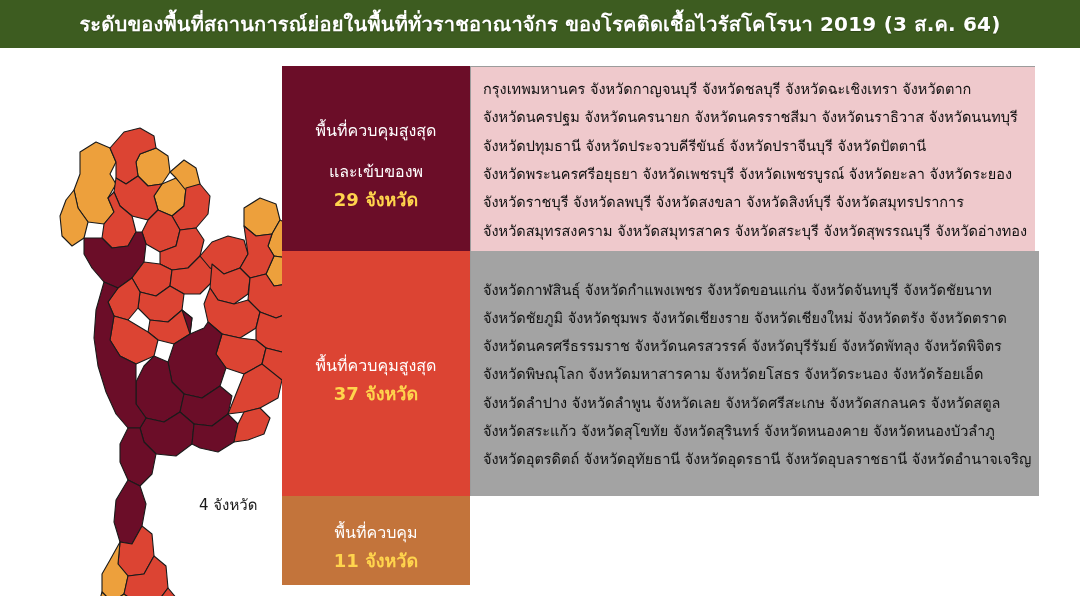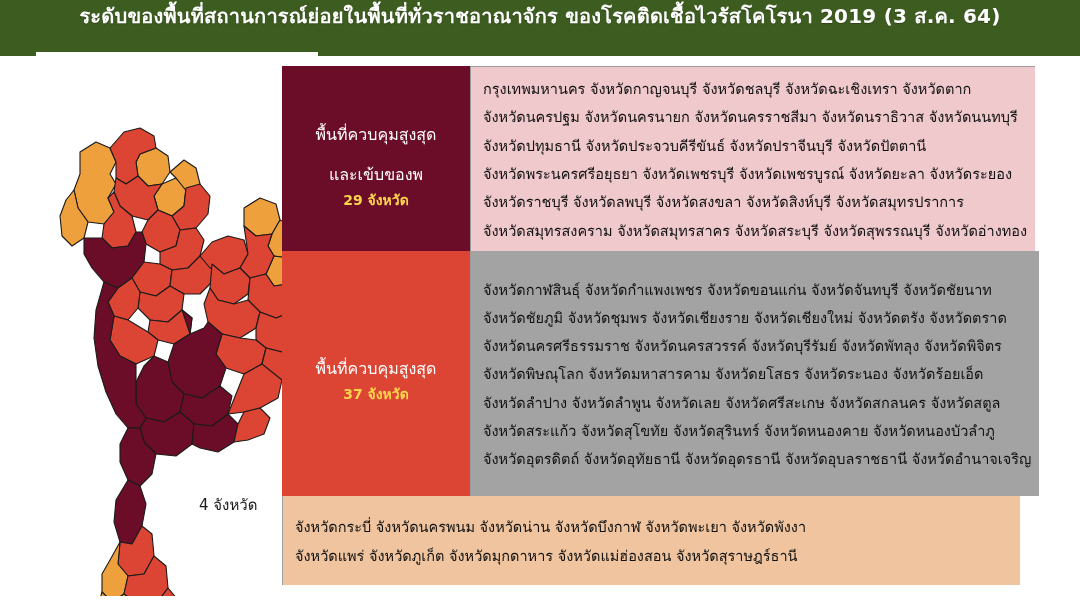--- a/index.html
+++ b/index.html
@@ -5,23 +5,23 @@
   html,body{margin:0;padding:0;}
   body{
     width:1080px;height:608px;
     background:#ffffff;
     font-family:"DejaVu Sans","Liberation Sans",sans-serif;
     overflow:hidden;
     position:relative;
   }
   
   .header{
-    position:absolute;left:0;top:0;width:1080px;height:56px;
+    position:absolute;left:0;top:0;width:1080px;height:48px;
     background:#3d5c20;
-    display:flex;align-items:flex-start;justify-content:center;
+    display:flex;align-items:center;justify-content:center;
   }
   .header-title{
     color:#ffffff;
     font-size:20px;
     font-weight:bold;
     letter-spacing:.2px;
     white-space:nowrap;
     text-shadow:0 1px 1px rgba(0,0,0,.25);
   }
   
@@ -48,21 +48,21 @@
     display:flex;flex-direction:column;
     align-items:center;justify-content:center;
     box-sizing:border-box;
     padding:4px 6px;
     text-align:center;
   }
   .label-cell .lab-line{
     color:#ffffff;font-size:16px;line-height:1.55;white-space:nowrap;margin-top:16px;
   }
   .label-cell .lab-count{
-    color:#ffd44d;font-size:14px;font-weight:bold;line-height:1.6;
+    color:#ffd44d;font-size:18px;font-weight:bold;line-height:1.6;
     white-space:nowrap;margin-top:1px;
   }
   .lc-1{background:#6b0d28;}
   .lc-2{background:#dc4433;}
   .lc-3{background:#c3743b;}
   .content-cell{
     flex:1 1 auto;
     box-sizing:border-box;
     padding:10px 8px 8px 12px;
     display:flex;flex-direction:column;justify-content:center;
@@ -182,19 +182,19 @@
       <div class="prov-line">จังหวัดชัยภูมิ จังหวัดชุมพร จังหวัดเชียงราย จังหวัดเชียงใหม่  จังหวัดตรัง จังหวัดตราด</div>
       <div class="prov-line">จังหวัดนครศรีธรรมราช จังหวัดนครสวรรค์ จังหวัดบุรีรัมย์ จังหวัดพัทลุง จังหวัดพิจิตร</div>
       <div class="prov-line">จังหวัดพิษณุโลก จังหวัดมหาสารคาม จังหวัดยโสธร จังหวัดระนอง จังหวัดร้อยเอ็ด</div>
       <div class="prov-line">จังหวัดลำปาง จังหวัดลำพูน จังหวัดเลย จังหวัดศรีสะเกษ จังหวัดสกลนคร จังหวัดสตูล</div>
       <div class="prov-line">จังหวัดสระแก้ว จังหวัดสุโขทัย จังหวัดสุรินทร์ จังหวัดหนองคาย จังหวัดหนองบัวลำภู</div>
       <div class="prov-line">จังหวัดอุตรดิตถ์ จังหวัดอุทัยธานี จังหวัดอุดรธานี จังหวัดอุบลราชธานี จังหวัดอำนาจเจริญ</div>
     </div>
   </div>
 
   <div class="row row-3">
-    <div class="content-cell cc-3">
-      <div class="prov-line">จังหวัดกระบี่ จังหวัดนครพนม จังหวัดน่าน จังหวัดบึงกาฬ จังหวัดพะเยา จังหวัดพังงา</div>
-      <div class="prov-line">จังหวัดแพร่ จังหวัดภูเก็ต จังหวัดมุกดาหาร จังหวัดแม่ฮ่องสอน จังหวัดสุราษฎร์ธานี</div>
+    <div class="label-cell lc-3">
+      <div class="lab-line">พื้นที่ควบคุม</div>
+      <div class="lab-count">11 จังหวัด</div>
     </div>
   </div>
 
 </div>
 
 </body></html>

